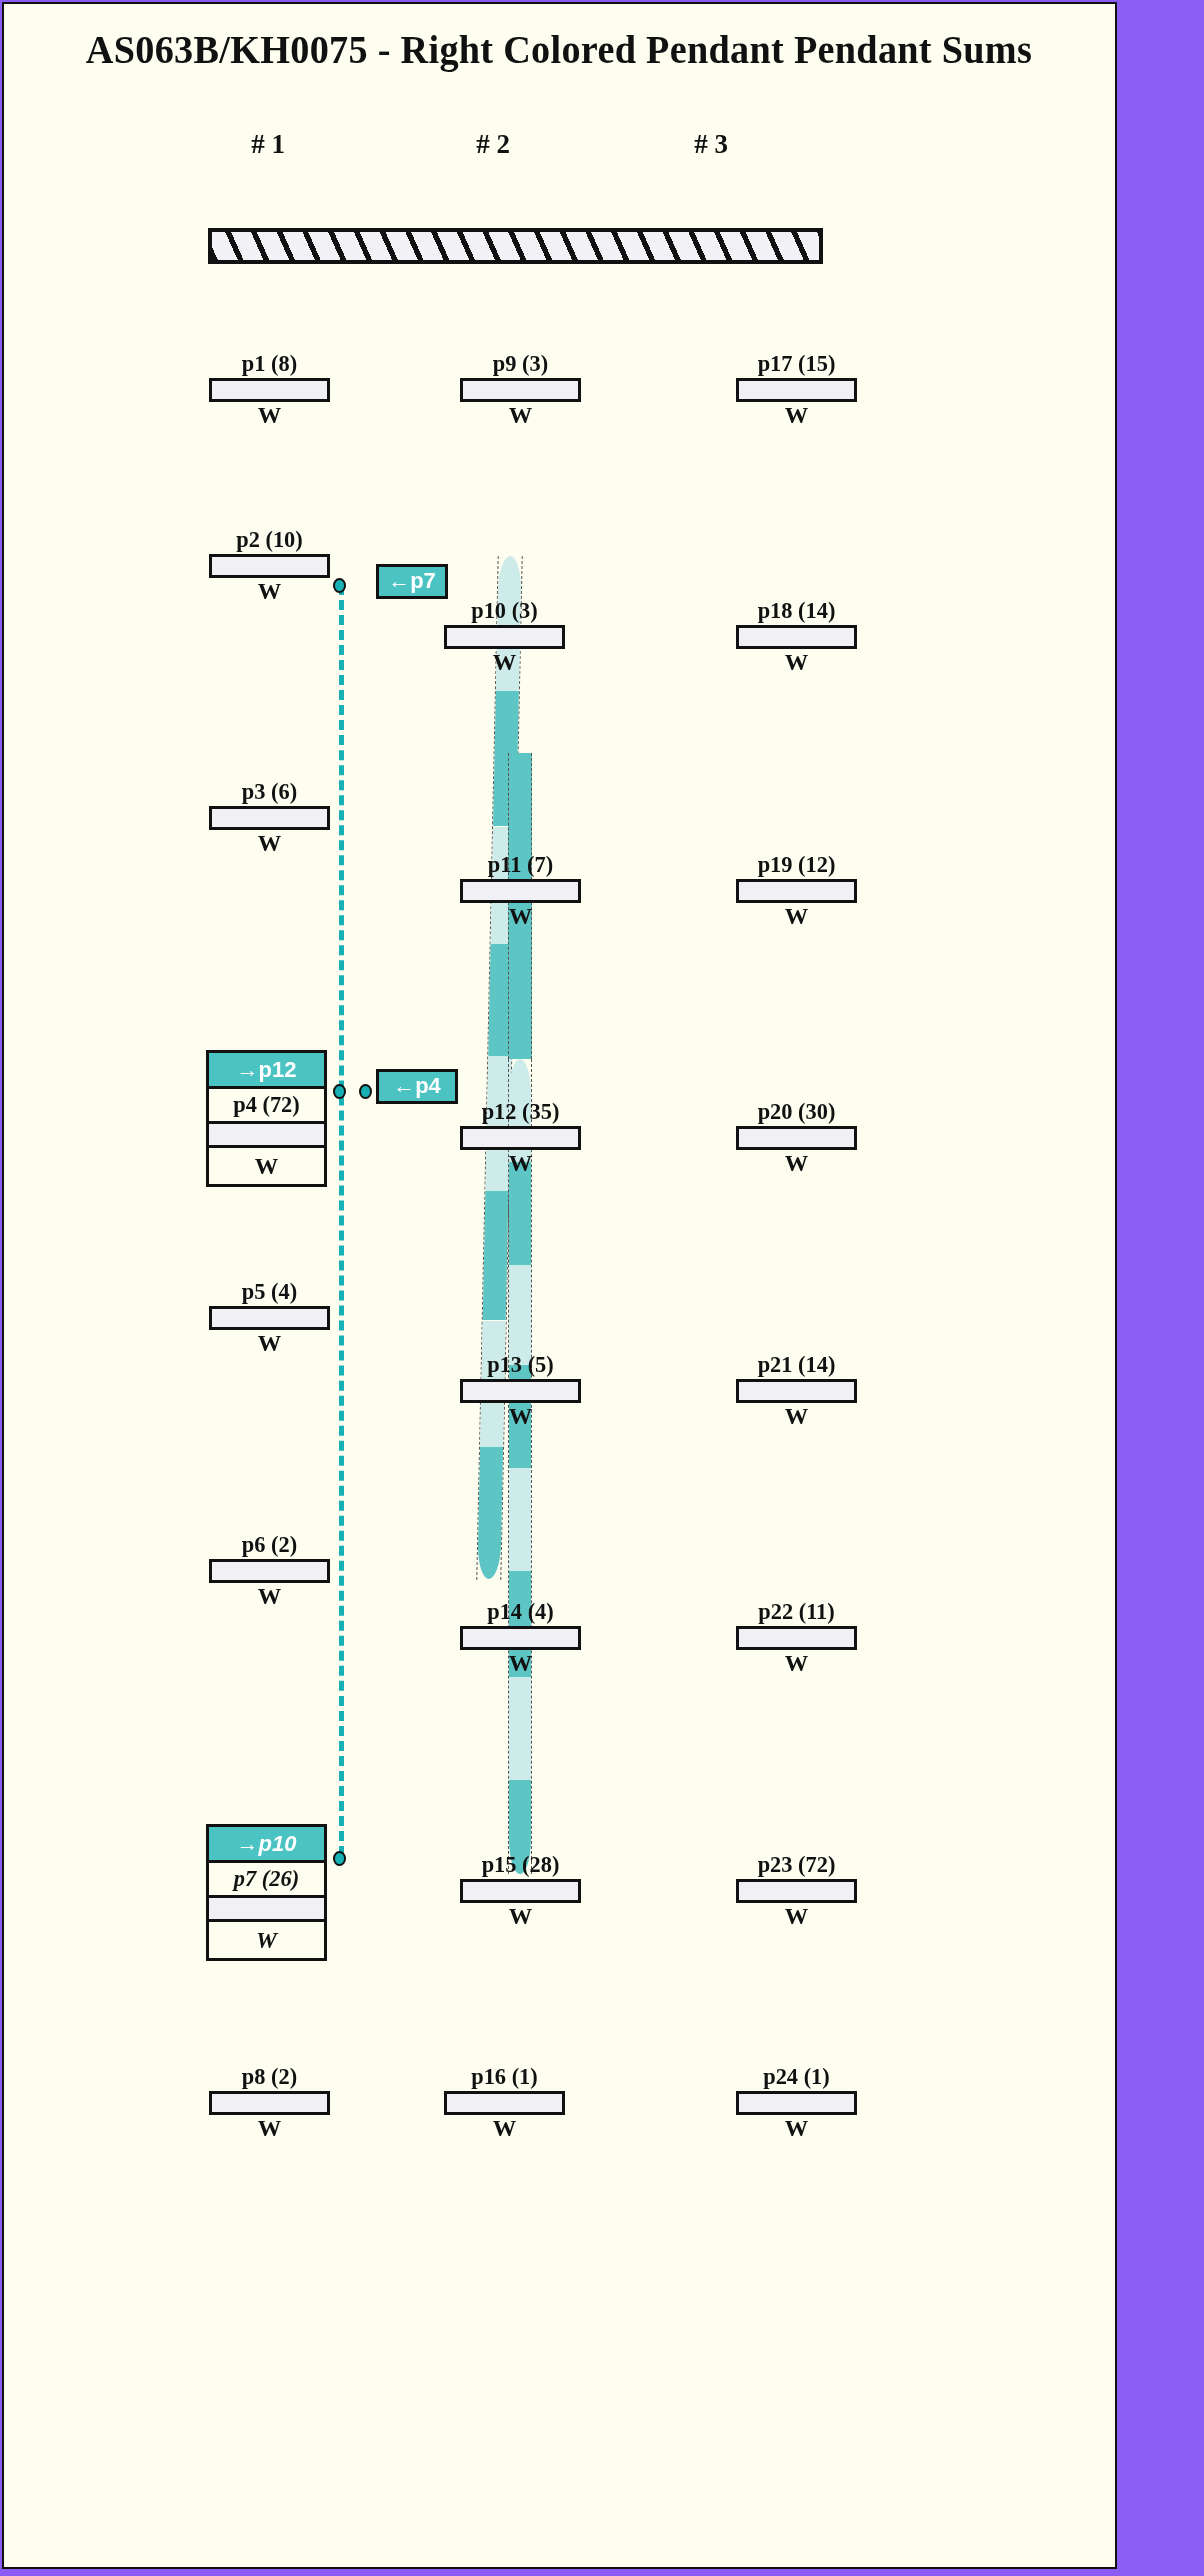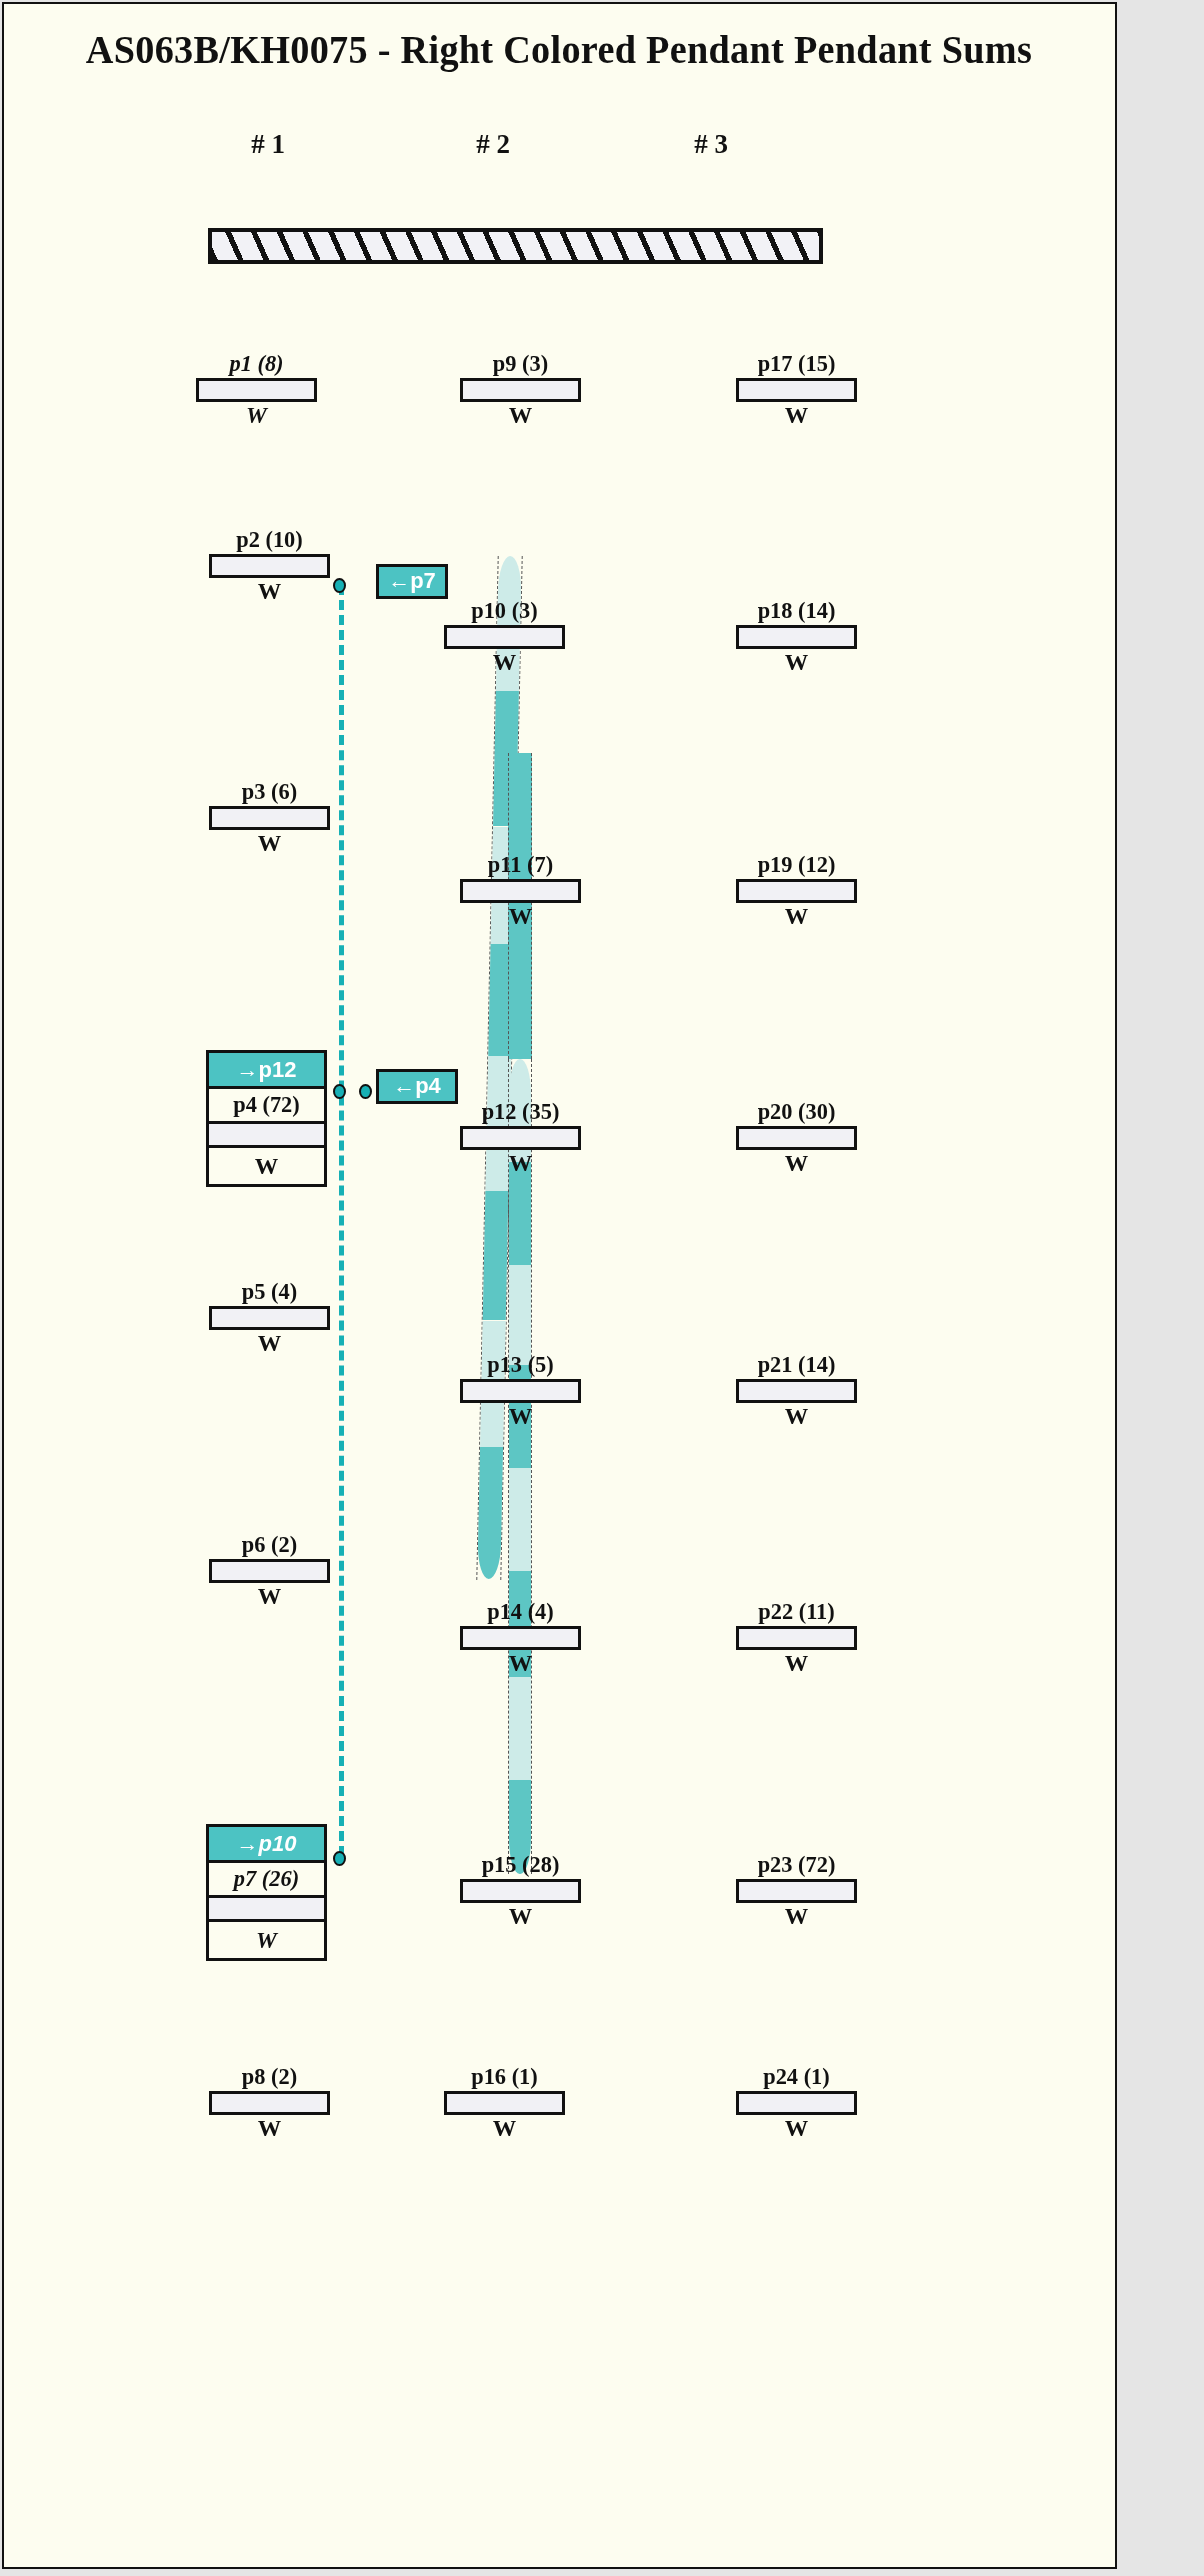--- a/index.html
+++ b/index.html
@@ -1,20 +1,20 @@
 <!DOCTYPE html>
 <html style="font-size:9.4px"><head>
 <meta charset="utf-8">
 <style>
   html,body{margin:0;padding:0;background:#ffffff;}
   body{font-family:"Liberation Serif", serif;}
   #root{
     position:relative;
     width:1205px;height:2576px;
-    background:#e5e5e5;
+    background:#8b5cf6;
     overflow:hidden;
   }
   #frame{
     position:absolute;
     left:2.4px;top:2.4px;
     width:1115px;height:2567px;
     background:#fdfdf0;
     border:2.9px solid #111111;
     box-sizing:border-box;
   }
@@ -201,21 +201,21 @@
   <div class="connector" style="left:339px;top:585px;height:1271px;"></div>
 
   <div class="dot" style="left:333px;top:578px;"></div>
   <div class="dot" style="left:333px;top:1084px;"></div>
   <div class="dot" style="left:359px;top:1084px;"></div>
   <div class="dot" style="left:333px;top:1851px;"></div>
 
   <div class="tealtag" style="left:376px;top:564px;width:72px;">←p7</div>
   <div class="tealtag" style="left:376px;top:1069px;width:82px;">←p4</div>
 
-  <div class="punit" style="left:196px;top:353px;font-style:italic;">
+  <div class="punit" style="left:209px;top:353px;">
     <div class="plabel">p1 (8)</div>
     <div class="cordbox"></div>
     <div class="wlabel">W</div>
   </div>
 
   <div class="punit" style="left:209px;top:529px;">
     <div class="plabel">p2 (10)</div>
     <div class="cordbox"></div>
     <div class="wlabel">W</div>
   </div>

